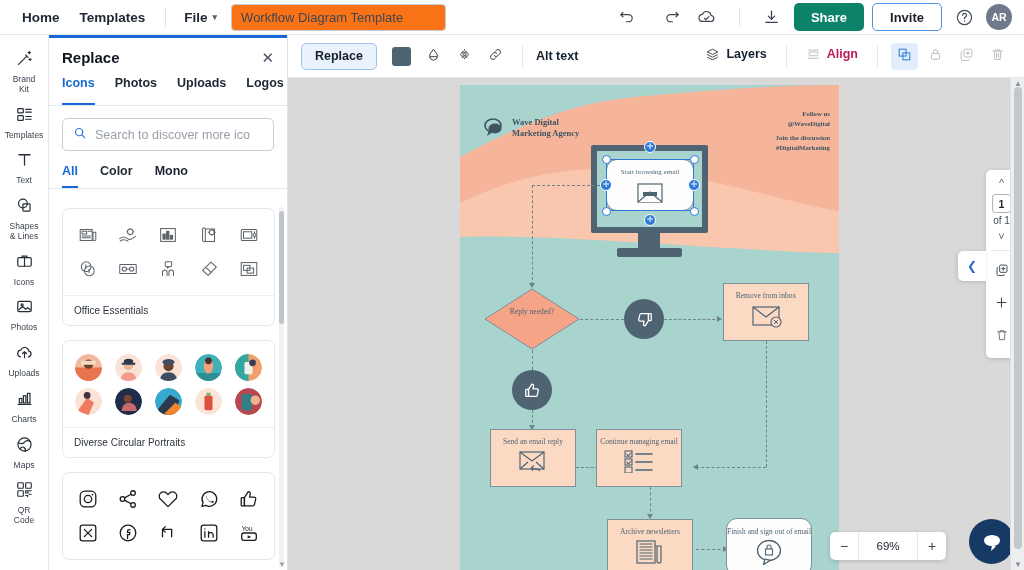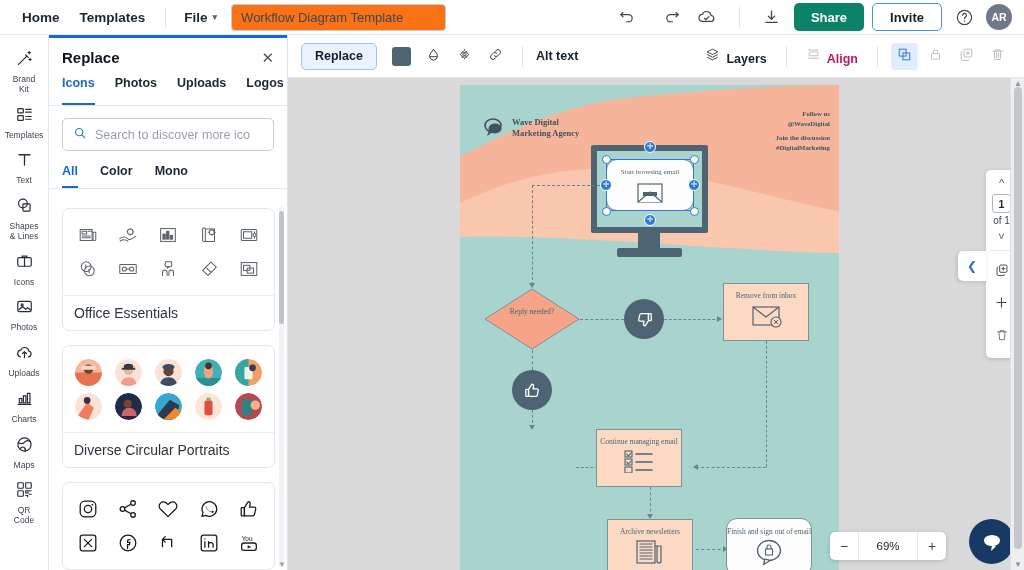--- a/index.html
+++ b/index.html
@@ -117,21 +117,21 @@
   .group-grid {
     display: grid; grid-template-columns: repeat(5, 1fr); gap: 4px;
     padding: 11px 7px;
   }
   .gcell {
     height: 30px; display: flex; align-items: center; justify-content: center; cursor: pointer;
   }
   .gcell svg { display: block; }
   .group-name {
     border-top: 1px solid #eceef1; padding: 9px 11px;
-    font-size: 14px; color: #2b333d;
+    font-size: 10px; color: #2b333d;
   }
   .portrait { width: 27px; height: 27px; border-radius: 50%; overflow: hidden; display:block; }
   .panel-sb {
     position: absolute; right: 3px; top: 172px; width: 5px; height: 360px;
     background: #f1f2f4; border-radius: 3px;
   }
   .panel-sb-thumb {
     position: absolute; top: 4px; left: 0; width: 5px; height: 113px;
     background: #bfc4ca; border-radius: 3px;
   }
@@ -150,21 +150,21 @@
     font-size: 12.5px; font-weight: bold; color: #14202e; height: 27px; padding: 0 13px;
     cursor: pointer; font-family: "Liberation Sans", sans-serif;
   }
   .swatch {
     width: 19px; height: 19px; border-radius: 3px; background: #4e6472;
     margin-left: 11px; margin-right: 5px; cursor: pointer;
   }
   .t-sep { width: 1px; height: 21px; background: #e2e5e9; margin: 0 9px; }
   .t-label { font-size: 12.5px; font-weight: bold; color: #14202e; cursor: pointer; }
   .t-label.dim { color: #be185d; }
-  .t-item { display: flex; align-items: flex-end; gap: 6px; padding: 4px 6px; border-radius: 4px; cursor: pointer; }
+  .t-item { display: flex; align-items: flex-start; gap: 6px; padding: 4px 6px; border-radius: 4px; cursor: pointer; }
   .t-item.sel { background: #e2edfc; }
   .t-icon { color: #2c333c; display: block; }
   .t-icon.dim { color: #b3b9c0; }
 
   
   .canvas-area {
     position: absolute; left: 288px; top: 78px; width: 736px; height: 492px;
     background: #d9d9d9; overflow: hidden;
   }
   .page {
@@ -887,20 +887,29 @@
       <div class="dash-v" style="left:72px;top:265px;height:20px"></div>
       <div class="circ" style="left:52px;top:285px;width:40px;height:40px">
         <svg width="19" height="19" viewBox="0 0 24 24" fill="none" stroke="#fff" stroke-width="1.6" stroke-linejoin="round">
           <path d="M7 10.5 11.2 4c1.6 0 2.4 1.1 2.1 2.6l-.7 3.3h4.9c1.3 0 2.1 1 1.8 2.3l-1.3 5.6c-.2 1-1 1.7-2 1.7H7z"></path>
           <rect x="3.5" y="10.5" width="3.5" height="9" rx=".8"></rect>
           </svg>
       </div>
       <div class="dash-v" style="left:72px;top:325px;height:18px"></div>
       <div class="arrow-d" style="left:68.5px;top:340px"></div>
 
+      <div class="box" style="left:30px;top:344px;width:86px;height:58px">
+        <div class="dgm-label">Send an email reply</div>
+        <svg width="31" height="24" style="margin-top:4px">
+          <rect x="2" y="2" width="24" height="17" fill="none" stroke="#4e6472" stroke-width="1.2"></rect>
+          <path d="M2 2 14 11 26 2" fill="none" stroke="#4e6472" stroke-width="1.2"></path>
+          <path d="M2 19 10 12M26 19 18 12" fill="none" stroke="#4e6472" stroke-width="1.2"></path>
+          <path d="M13 18c4 1 7 .5 9 3M13 18l3-2.5M13 18l2 3" fill="none" stroke="#4e6472" stroke-width="1.1"></path>
+        </svg>
+      </div>
 
       <div class="dash-h" style="left:116px;top:382px;width:32px"></div>
       <div class="arrow-r" style="left:145px;top:378.5px"></div>
       <div class="box" style="left:136px;top:344px;width:86px;height:58px">
         <div class="dgm-label">Continue managing email</div>
         <svg width="33" height="24" style="margin-top:3px">
           <rect x="2" y="2" width="7" height="6" fill="none" stroke="#4e6472" stroke-width="1.1"></rect>
           <path d="m3.5 5 2 2 3-3.5" fill="none" stroke="#4e6472" stroke-width="1.1"></path>
           <rect x="2" y="10" width="7" height="6" fill="none" stroke="#4e6472" stroke-width="1.1"></rect>
           <path d="m3.5 13 2 2 3-3.5" fill="none" stroke="#4e6472" stroke-width="1.1"></path>

